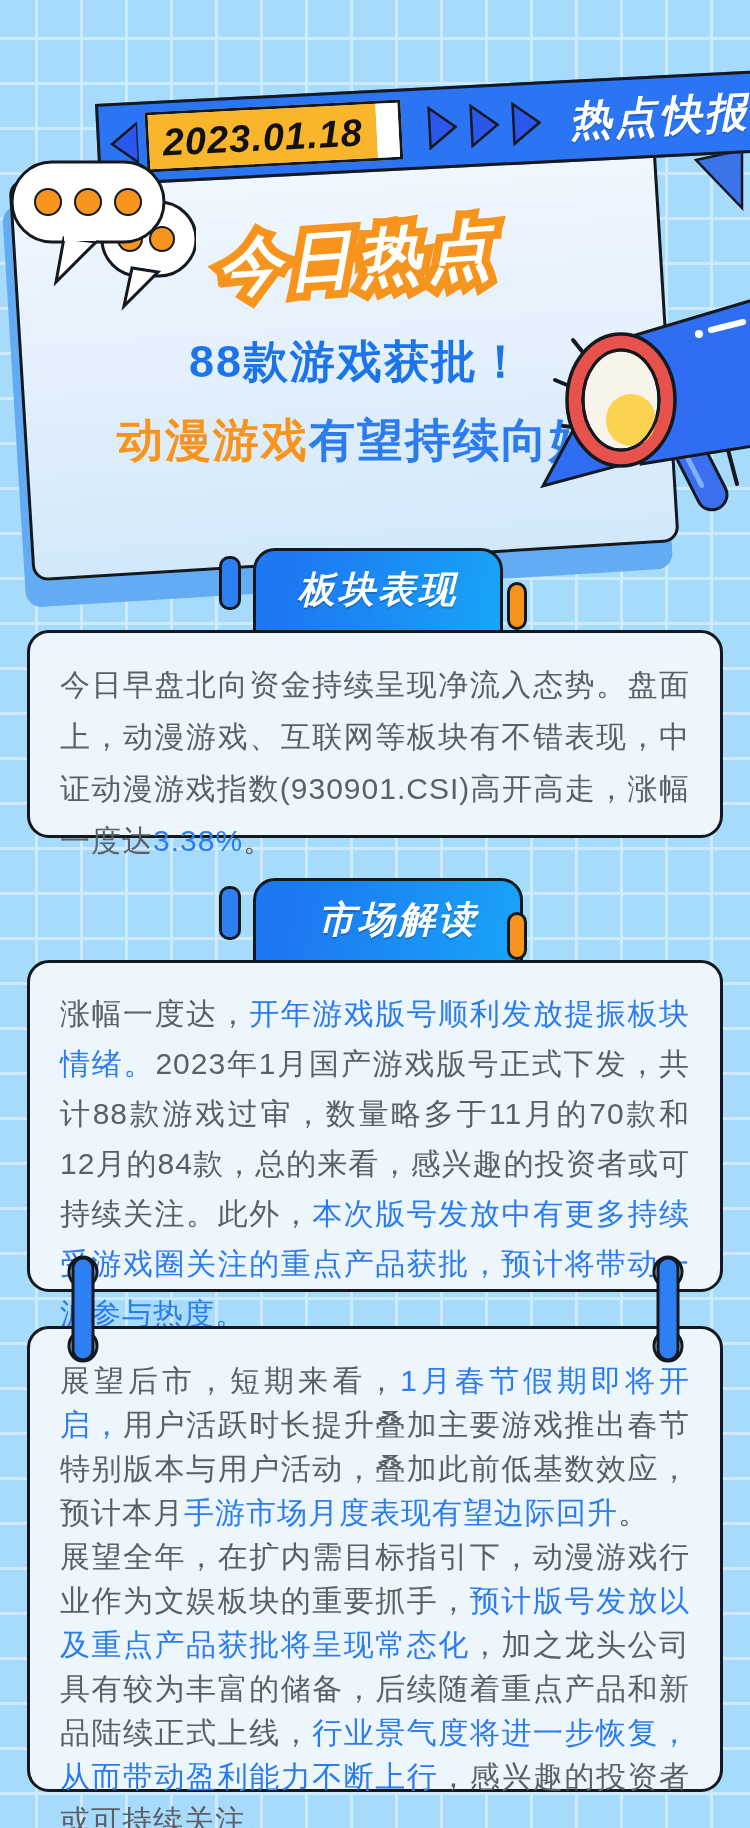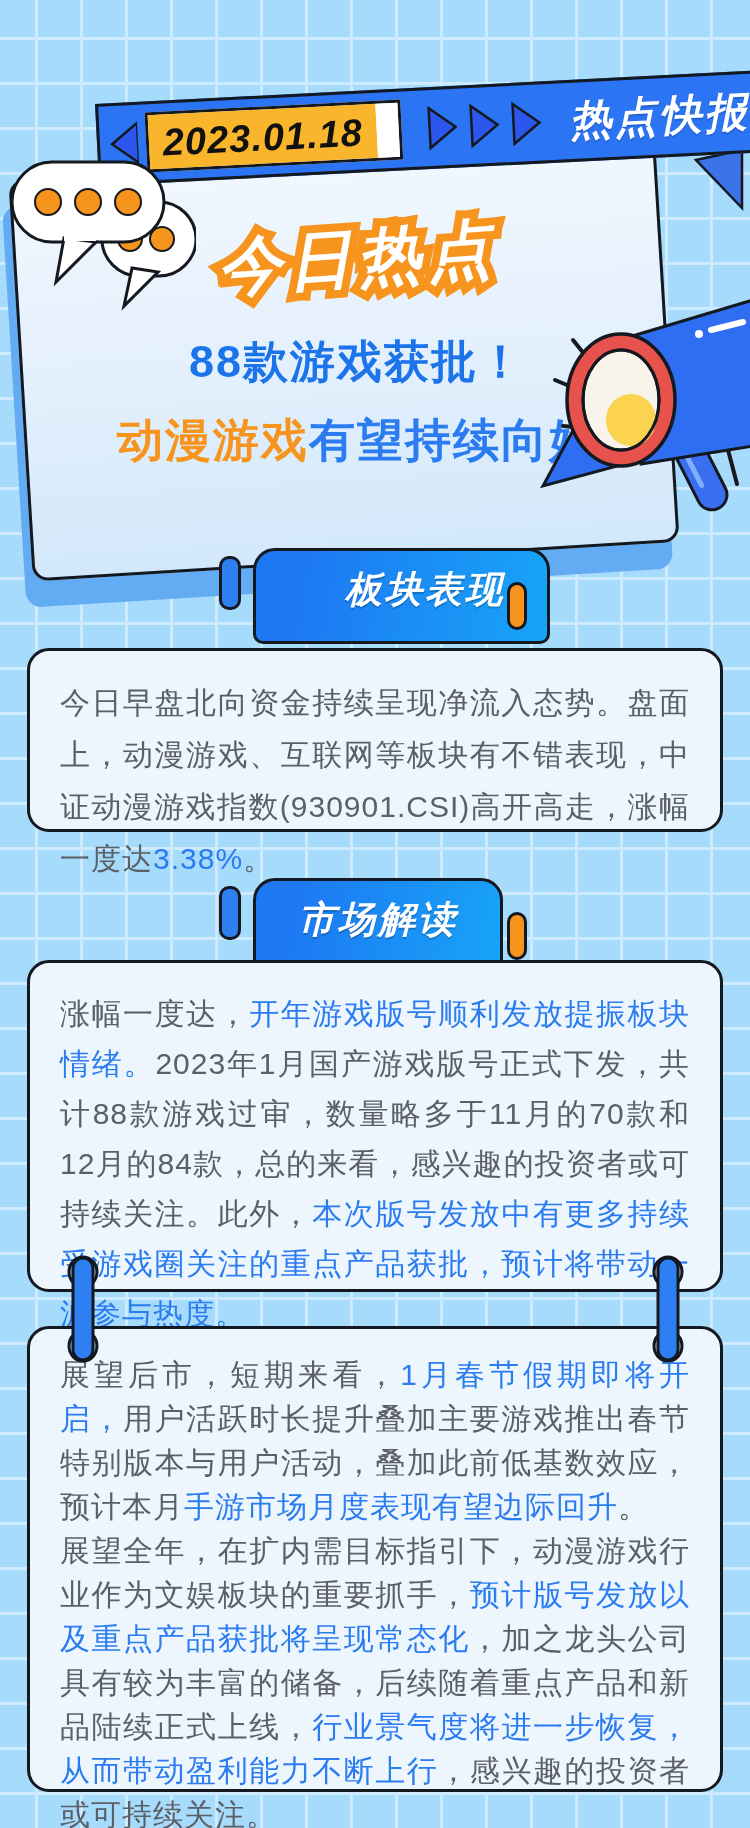--- a/index.html
+++ b/index.html
@@ -132,30 +132,30 @@
 
     <path d="M196,42 L228,34" stroke="#ffffff" stroke-width="6" stroke-linecap="round"></path>
     <circle cx="184" cy="46" r="4" fill="#ffffff"></circle>
 
     <ellipse cx="106" cy="112" rx="54" ry="66" fill="#e8524c" stroke="#14181f" stroke-width="3.5"></ellipse>
     <ellipse cx="106" cy="112" rx="38" ry="50" fill="#f9f4ea" stroke="#14181f" stroke-width="3"></ellipse>
     <path d="M116,132 m-25,0 a25,26 0 1,0 50,0 a25,26 0 1,0 -50,0" fill="#fbd34f"></path>
     <ellipse cx="106" cy="112" rx="38" ry="50" fill="none" stroke="#14181f" stroke-width="3"></ellipse>
   </svg>
 
-  <div class="tab" style="top:548px;padding-left:47px;">
+  <div class="tab" style="top:548px;">
     <span>板块表现</span>
   </div>
   <div class="pill blue" style="top:556px;"></div>
   <div class="pill orange" style="top:582px;"></div>
-  <div class="card" style="top:648px;height:184px;line-height:52px;">
+  <div class="card" style="top:630px;height:208px;line-height:52px;">
     <div><span class="seg-gray">今日早盘北向资金持续呈现净流入态势。盘面上，动漫游戏、互联网等板块有不错表现，中证动漫游戏指数(930901.CSI)高开高走，涨幅一度达</span><span class="seg-blue">3.38%</span><span class="seg-gray">。</span></div>
   </div>
 
-  <div class="tab" style="top:878px;">
+  <div class="tab" style="top:878px;padding-left:20px;">
     <span>市场解读</span>
   </div>
   <div class="pill blue" style="top:886px;"></div>
   <div class="pill orange" style="top:912px;"></div>
   <div class="card" style="top:960px;height:332px;line-height:50px;">
     <div><span class="seg-gray">涨幅一度达，</span><span class="seg-blue">开年游戏版号顺利发放提振板块情绪。</span><span class="seg-gray">2023年1月国产游戏版号正式下发，共计88款游戏过审，数量略多于11月的70款和12月的84款，总的来看，感兴趣的投资者或可持续关注。此外，</span><span class="seg-blue">本次版号发放中有更多持续受游戏圈关注的重点产品获批，预计将带动一波参与热度。</span></div>
   </div>
 
   <div class="connector" style="left:66px;top:1256px;">
     <svg width="34" height="106">
@@ -165,17 +165,17 @@
     </svg>
   </div>
   <div class="connector" style="left:651px;top:1256px;">
     <svg width="34" height="106">
       <ellipse cx="17" cy="16" rx="14" ry="15" fill="#9fd2f8" stroke="#14181f" stroke-width="3"></ellipse>
       <ellipse cx="17" cy="90" rx="14" ry="15" fill="#9fd2f8" stroke="#14181f" stroke-width="3"></ellipse>
       <rect x="7" y="2" width="20" height="102" rx="10" fill="#2e7ff2" stroke="#14181f" stroke-width="3"></rect>
     </svg>
   </div>
 
-  <div class="card" style="top:1326px;height:466px;line-height:44px;padding-top:24px;">
+  <div class="card" style="top:1326px;height:466px;line-height:44px;padding-top:30px;">
     <div><span class="seg-gray">展望后市，短期来看，</span><span class="seg-blue">1月春节假期即将开启，</span><span class="seg-gray">用户活跃时长提升叠加主要游戏推出春节特别版本与用户活动，叠加此前低基数效应，预计本月</span><span class="seg-blue">手游市场月度表现有望边际回升</span><span class="seg-gray">。</span><br><span class="seg-gray">展望全年，在扩内需目标指引下，动漫游戏行业作为文娱板块的重要抓手，</span><span class="seg-blue">预计版号发放以及重点产品获批将呈现常态化</span><span class="seg-gray">，加之龙头公司具有较为丰富的储备，后续随着重点产品和新品陆续正式上线，</span><span class="seg-blue">行业景气度将进一步恢复，从而带动盈利能力不断上行</span><span class="seg-gray">，感兴趣的投资者或可持续关注。</span></div>
   </div>
 
 </div>
 
 </body></html>

